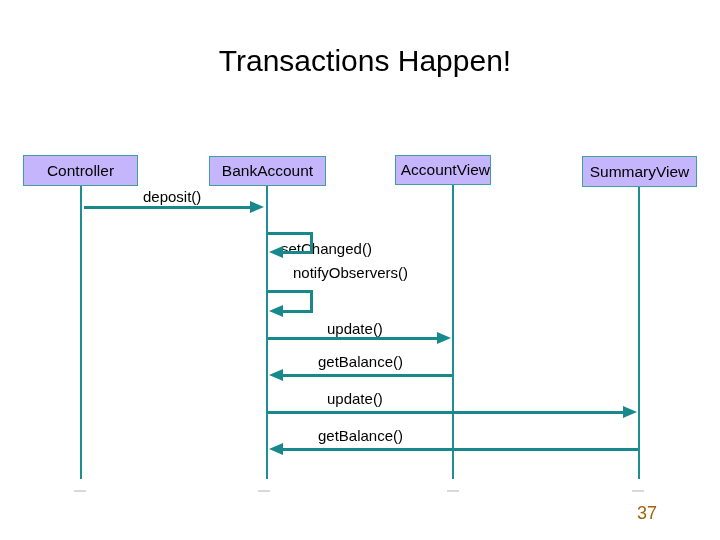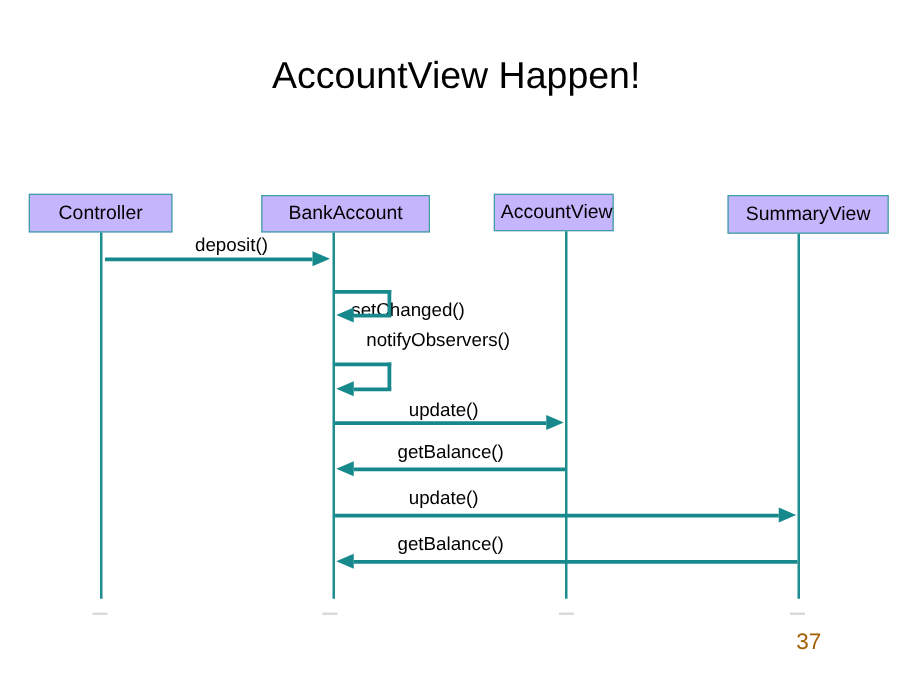--- a/index.html
+++ b/index.html
@@ -40,46 +40,46 @@
   }
   
   .vline{width:3px;background:#17898c;}
   .mlabel{font-size:15px;color:#000;white-space:nowrap;}
   .page-number{font-size:18px;color:#a16207;}
   .endmark{height:2px;background:#d9d9d9;}
 </style>
 </head>
 <body>
 
-<div class="abs slide-title">AccountView Happen!</div>
+<div class="abs slide-title">Transactions Happen!</div>
 
 <div class="abs pbox" style="left:23px;top:155px;width:115px;height:31px;">
   <span>Controller</span>
 </div>
-<div class="abs pbox" style="left:209px;top:156px;width:135px;height:30px;">
+<div class="abs pbox" style="left:209px;top:156px;width:117px;height:30px;">
   <span>BankAccount</span>
 </div>
 <div class="abs pbox" style="left:395px;top:155px;width:96px;height:30px;justify-content:flex-end;">
   <span>AccountView</span>
 </div>
-<div class="abs pbox" style="left:582px;top:156px;width:129px;height:31px;">
+<div class="abs pbox" style="left:582px;top:156px;width:115px;height:31px;">
   <span>SummaryView</span>
 </div>
 
 <div class="abs lifeline" style="left:80px;top:186px;height:293px;"></div>
 <div class="abs lifeline" style="left:266px;top:186px;height:293px;"></div>
 <div class="abs lifeline" style="left:452px;top:185px;height:294px;"></div>
 <div class="abs lifeline" style="left:638px;top:187px;height:292px;"></div>
 
 <div class="abs endmark" style="left:74px;top:490px;width:12px;"></div>
 <div class="abs endmark" style="left:258px;top:490px;width:12px;"></div>
 <div class="abs endmark" style="left:447px;top:490px;width:12px;"></div>
 <div class="abs endmark" style="left:632px;top:490px;width:12px;"></div>
 
-<div class="abs mlabel" style="left:143px;top:188px;margin-left:13px;">deposit()</div>
+<div class="abs mlabel" style="left:143px;top:188px;">deposit()</div>
 <div class="abs mline" style="left:84px;top:206px;width:166px;">
   <i class="head right"></i>
 </div>
 
 <div class="abs mlabel" style="left:281px;top:212px;margin-top:28px;">setChanged()</div>
 <div class="abs mline" style="left:268px;top:232px;width:45px;"></div>
 <div class="abs vline" style="left:310px;top:232px;height:21px;"></div>
 <div class="abs mline" style="left:283px;top:251px;width:30px;">
   <i class="head left"></i>
 </div>

